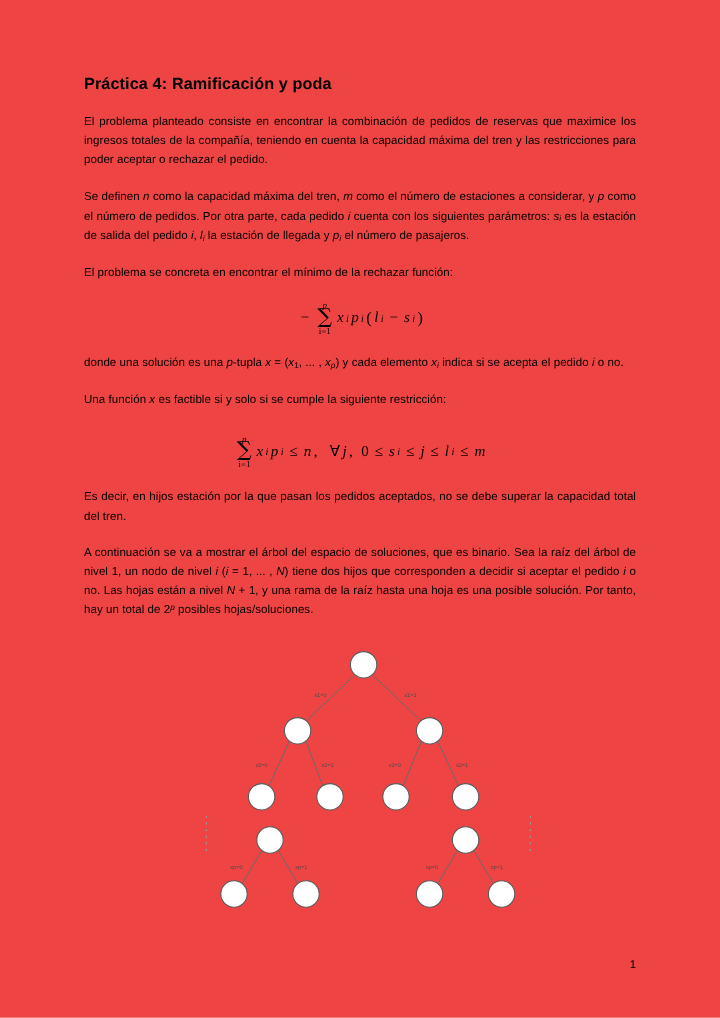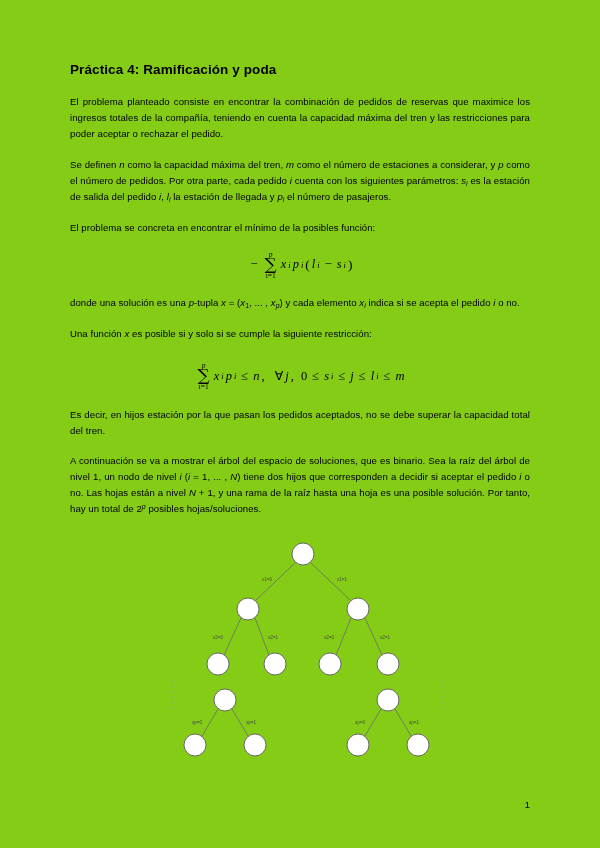--- a/index.html
+++ b/index.html
@@ -13,21 +13,21 @@
     position: relative;
     font-family: "Liberation Sans", sans-serif;
     color: #000000;
     overflow: hidden;
   }
   .page {
     position: absolute;
     left: 0; top: 0;
     width: 600px;
     height: 848px;
-    background: #84cc16;
+    background: #ef4444;
   }
   .content {
     position: absolute;
     left: 70px;
     top: 62px;
     width: 460px;
   }
   h1.doc-title {
     font-size: 13.5px;
     font-weight: bold;
@@ -114,21 +114,21 @@
 
 <div class="page">
   <div class="content">
 
     <h1 class="doc-title">Práctica 4: Ramificación y poda</h1>
 
     <p class="para">El problema planteado consiste en encontrar la combinación de pedidos de reservas que maximice los ingresos totales de la compañía, teniendo en cuenta la capacidad máxima del tren y las restricciones para poder aceptar o rechazar el pedido.</p>
 
     <p class="para"><span>Se definen </span><span class="var">n</span><span> como la capacidad máxima del tren, </span><span class="var">m</span><span> como el número de estaciones a considerar, y </span><span class="var">p</span><span> como el número de pedidos. Por otra parte, cada pedido </span><span class="var">i</span><span> cuenta con los siguientes parámetros: </span><span class="var">s</span><sub class="var">i</sub><span> es la estación de salida del pedido </span><span class="var">i</span><span>, </span><span class="var">l</span><sub class="var">i</sub><span> la estación de llegada y </span><span class="var">p</span><sub class="var">i</sub><span> el número de pasajeros.</span></p>
 
-    <p class="para">El problema se concreta en encontrar el mínimo de la posibles función:</p>
+    <p class="para">El problema se concreta en encontrar el mínimo de la rechazar función:</p>
 
     <div class="math-block">
       <span class="mrow">
         <span class="mop">−</span>
         <span class="sigma-group">
           <span class="sig-top">p</span>
           <span class="sig-sym">∑</span>
           <span class="sig-bot">i=1</span>
         </span>
         <span class="mi">x</span>
@@ -140,21 +140,21 @@
           <span class="msub">i</span>
           <span class="mop">−</span>
           <span class="mi">s</span>
           <span class="msub">i</span>
           <span class="mpar">)</span>
       </span>
     </div>
 
     <p class="para"><span>donde una solución es una </span><span class="var">p</span><span>-tupla </span><span class="var">x</span><span> = (</span><span class="var">x</span><sub>1</sub><span>, ... , </span><span class="var">x</span><sub class="var">p</sub><span>) y cada elemento </span><span class="var">x</span><sub class="var">i</sub><span> indica si se acepta el pedido </span><span class="var">i</span><span> o no.</span></p>
 
-    <p class="para"><span>Una función </span><span class="var">x</span><span> es posible si y solo si se cumple la siguiente restricción:</span></p>
+    <p class="para"><span>Una función </span><span class="var">x</span><span> es factible si y solo si se cumple la siguiente restricción:</span></p>
 
     <div class="math-block">
       <span class="mrow">
         <span class="sigma-group">
           <span class="sig-top">p</span>
           <span class="sig-sym">∑</span>
           <span class="sig-bot">i=1</span>
         </span>
         <span class="mi">x</span><span class="msub">i</span><span class="mi">p</span><span class="msub">i</span><span class="mop">≤</span><span class="mi">n</span><span>,</span>&nbsp;&nbsp;<span>∀</span><span class="mi">j</span><span>,</span>&nbsp;<span>0</span><span class="mop">≤</span><span class="mi">s</span><span class="msub">i</span><span class="mop">≤</span><span class="mi">j</span><span class="mop">≤</span><span class="mi">l</span><span class="msub">i</span><span class="mop">≤</span><span class="mi">m</span>
       </span>

